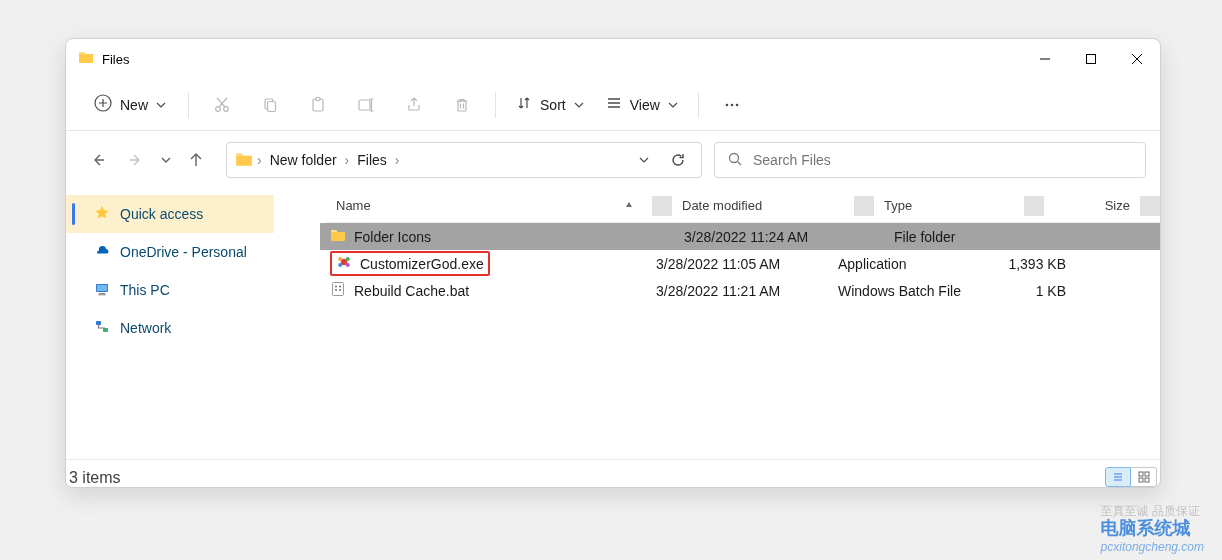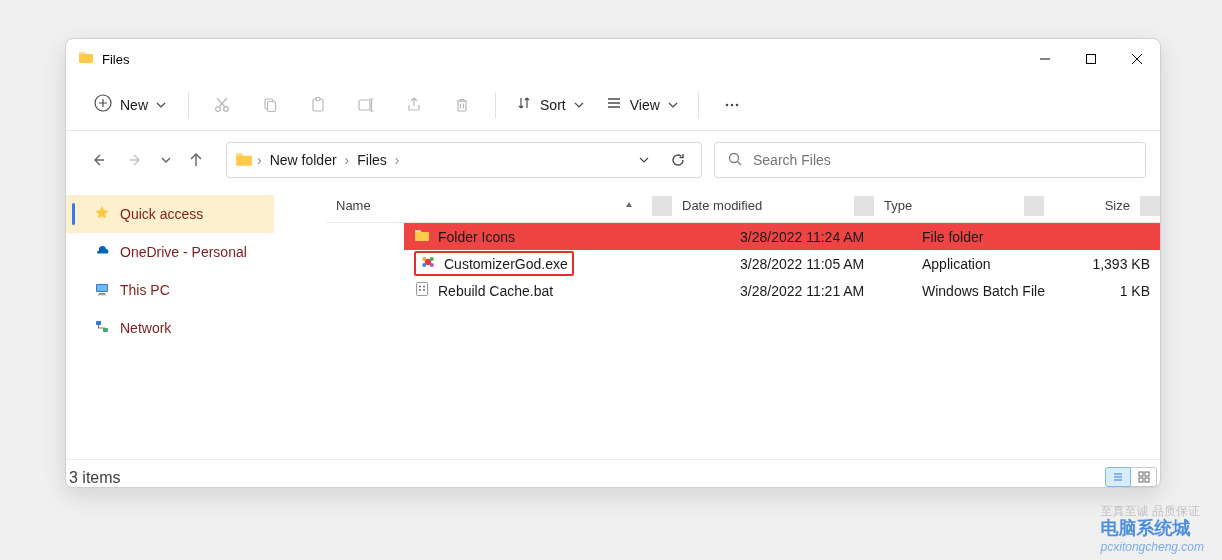--- a/index.html
+++ b/index.html
@@ -93,21 +93,21 @@
   .body {
     flex:1; display:flex; min-height:0;
   }
   .sidebar {
     width:208px;
     padding-top:6px;
   }
   .side-item {
     display:flex; align-items:center; gap:10px;
     height:38px; padding:0 18px 0 28px;
-    font-size:14px; color:#7f1d1d;
+    font-size:14px; color:#0c4a6e;
   }
   .side-item.active {
     background:#fdf1cd;
     position:relative;
   }
   .side-item.active::before {
     content:""; position:absolute; left:6px; top:8px; bottom:8px;
     width:3px; background:#3a78f2; border-radius:2px;
   }
 
@@ -126,21 +126,21 @@
 
   .rows { flex:1; }
   .row {
     height:27px; display:flex; align-items:center;
     font-size:14px; color:#1a1a1a;
   }
   .row .cell-name { width:326px; display:flex; align-items:center; gap:8px; padding-left:10px; }
   .row .cell-date { width:182px; padding-left:10px; }
   .row .cell-type { width:150px; padding-left:10px; }
   .row .cell-size { width:98px; text-align:right; padding-right:10px; }
-  .row.selected { background:#ef4444; }
+  .row.selected { background:#a3a3a3;gap:28px; }
   .hl-red {
     border:2px solid #e4302d; border-radius:2px;
     padding:1px 4px;
     display:inline-flex; align-items:center; gap:8px;
   }
 
   
   .statusbar {
     height:28px; border-top:1px solid #eaeaea;
     display:flex; align-items:flex-end; justify-content:space-between;

